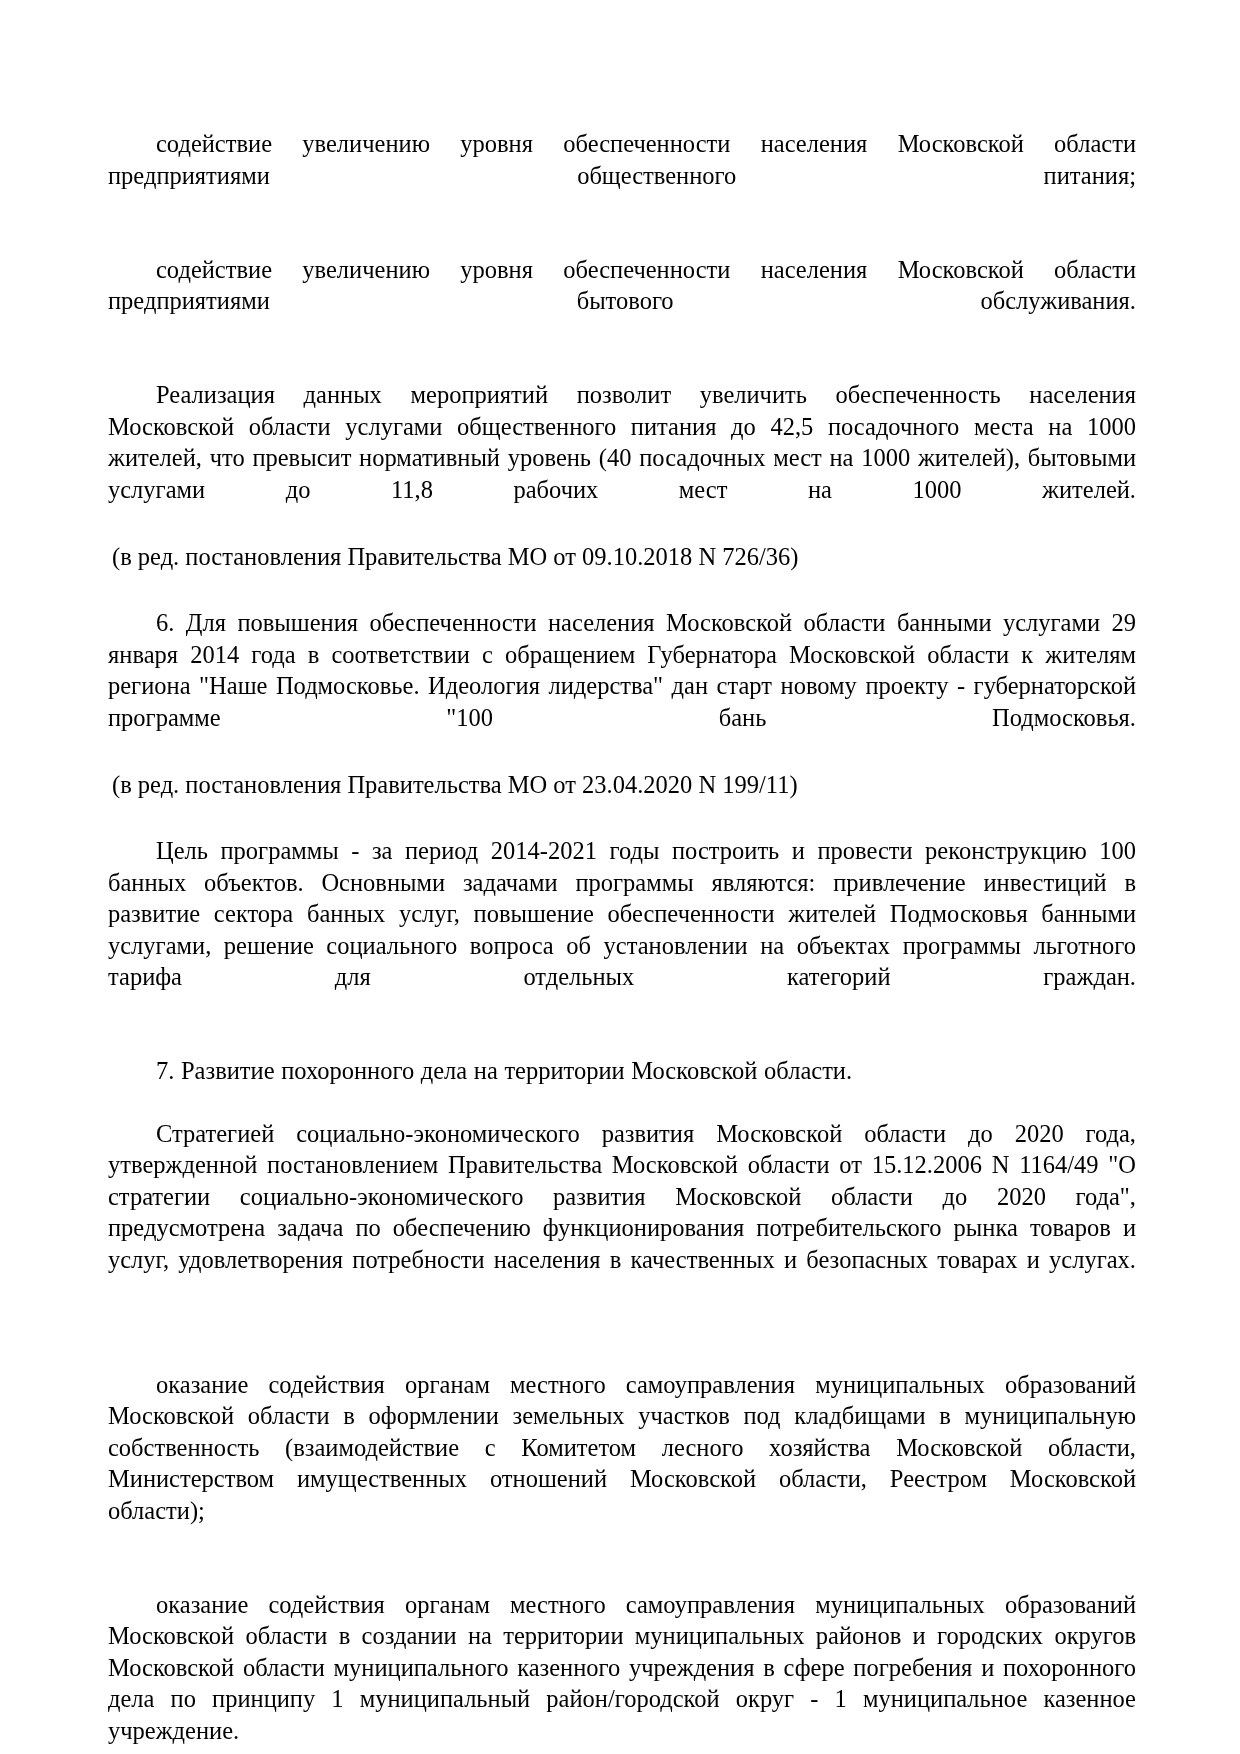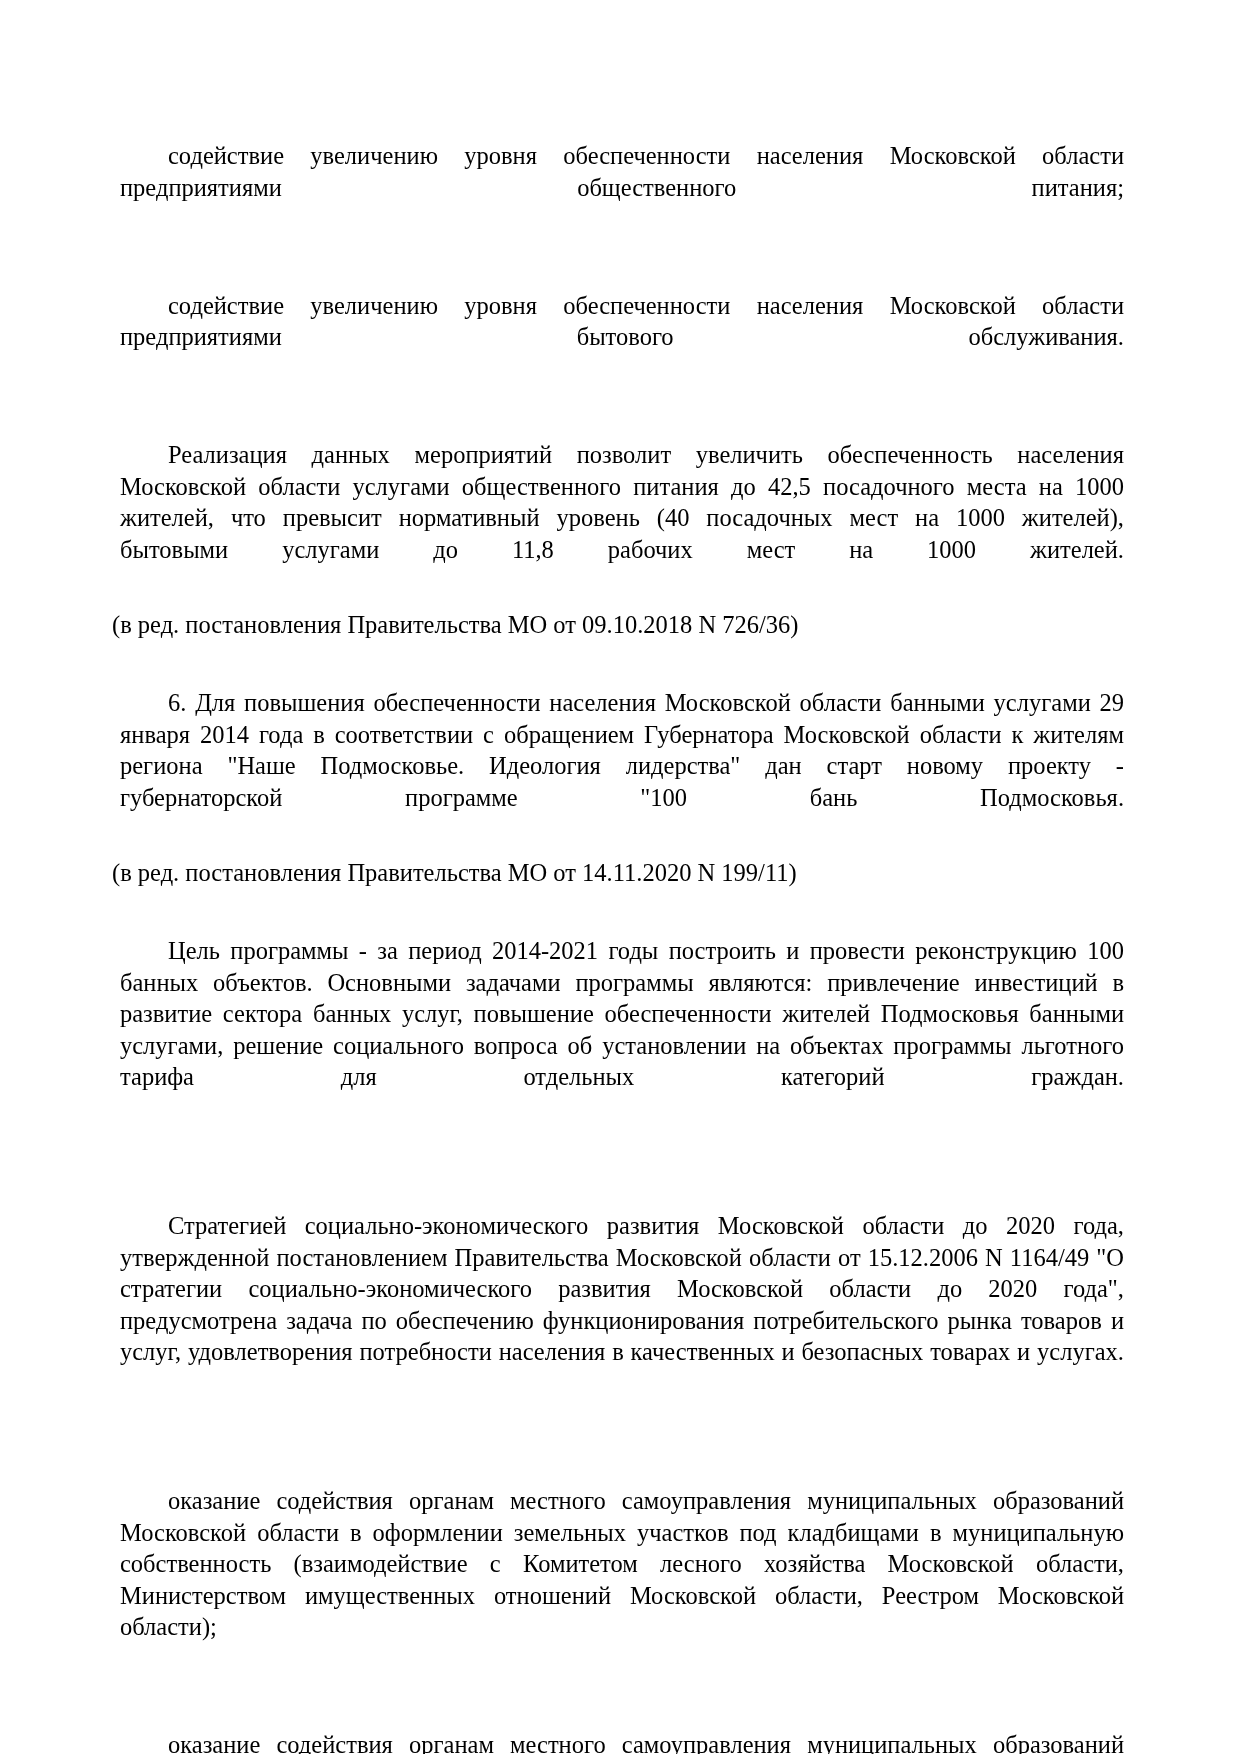--- a/index.html
+++ b/index.html
@@ -21,21 +21,21 @@
     box-sizing: border-box;
     overflow: hidden;
   }
   .content {
     position: absolute;
     left: 108px;
     top: 128px;
     width: 1028px;
   }
   p.para {
-    margin: 12px;
+    margin: 0;
     font-size: 24.5px;
     line-height: 31.5px;
     text-align: justify;
     text-justify: inter-word;
     text-indent: 48px;
     hyphens: none;
     word-spacing: 0.02em;
   }
   
   p.para::after {
@@ -65,26 +65,27 @@
     <div class="gap-lg"></div>
 
     <p class="para">содействие увеличению уровня обеспеченности населения Московской области предприятиями бытового обслуживания.</p>
     <div class="gap-lg"></div>
 
     <p class="para">Реализация данных мероприятий позволит увеличить обеспеченность населения Московской области услугами общественного питания до 42,5 посадочного места на 1000 жителей, что превысит нормативный уровень (40 посадочных мест на 1000 жителей), бытовыми услугами до 11,8 рабочих мест на 1000 жителей.</p>
     <p class="editnote">(в ред. постановления Правительства МО от 09.10.2018 N 726/36)</p>
     <div class="gap-lg"></div>
 
     <p class="para">6. Для повышения обеспеченности населения Московской области банными услугами 29 января 2014 года в соответствии с обращением Губернатора Московской области к жителям региона "Наше Подмосковье. Идеология лидерства" дан старт новому проекту - губернаторской программе "100 бань Подмосковья.</p>
-    <p class="editnote">(в ред. постановления Правительства МО от 14.11.2020 N 199/11)</p>
+    <p class="editnote">(в ред. постановления Правительства МО от 23.04.2020 N 199/11)</p>
     <div class="gap-lg"></div>
 
     <p class="para">Цель программы - за период 2014-2021 годы построить и провести реконструкцию 100 банных объектов. Основными задачами программы являются: привлечение инвестиций в развитие сектора банных услуг, повышение обеспеченности жителей Подмосковья банными услугами, решение социального вопроса об установлении на объектах программы льготного тарифа для отдельных категорий граждан.</p>
     <div class="gap-lg"></div>
 
+    <p class="para lastline-natural">7. Развитие похоронного дела на территории Московской области.</p>
     <div class="gap-lg"></div>
 
     <p class="para">Стратегией социально-экономического развития Московской области до 2020 года, утвержденной постановлением Правительства Московской области от 15.12.2006 N 1164/49 "О стратегии социально-экономического развития Московской области до 2020 года", предусмотрена задача по обеспечению функционирования потребительского рынка товаров и услуг, удовлетворения потребности населения в качественных и безопасных товарах и услугах.</p>
     <div class="gap-lg"></div>
 
     <div class="gap-lg"></div>
 
     <p class="para">оказание содействия органам местного самоуправления муниципальных образований Московской области в оформлении земельных участков под кладбищами в муниципальную собственность (взаимодействие с Комитетом лесного хозяйства Московской области, Министерством имущественных отношений Московской области, Реестром Московской области);</p>
     <div class="gap-lg"></div>
 

